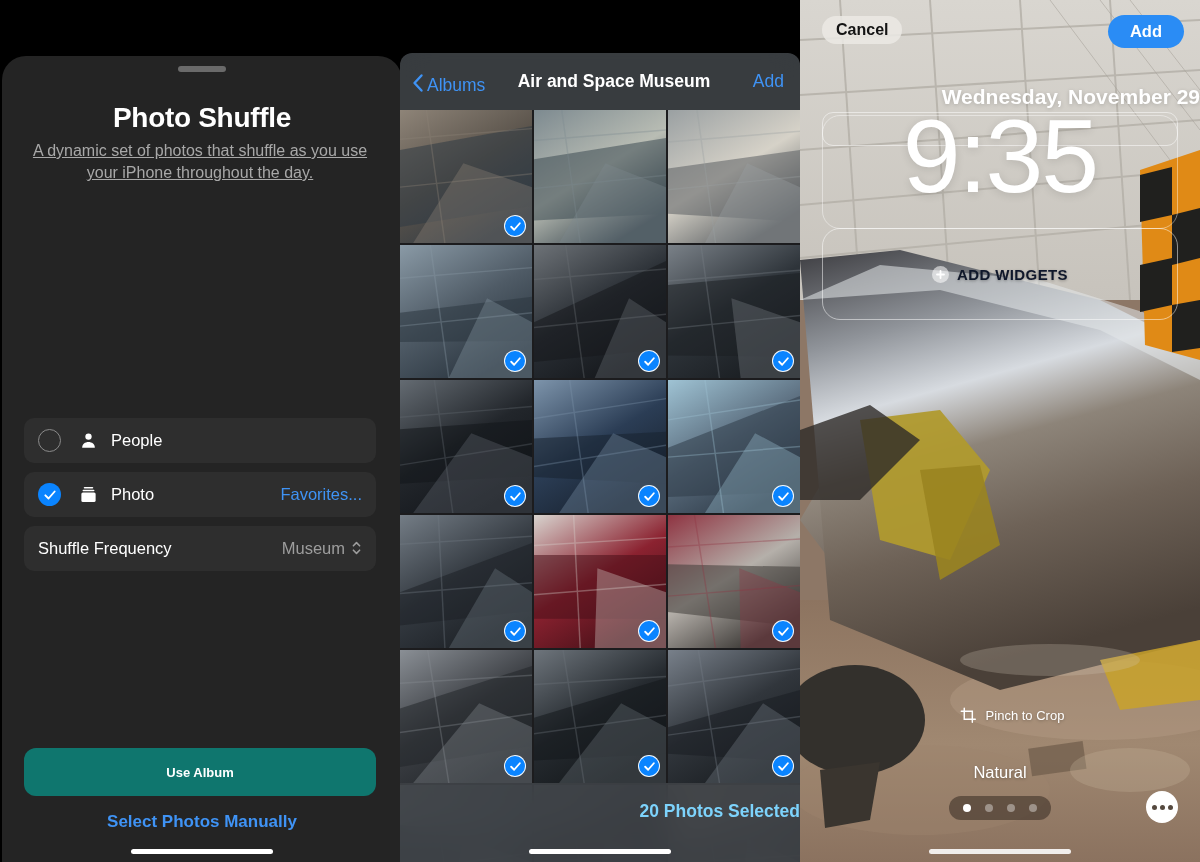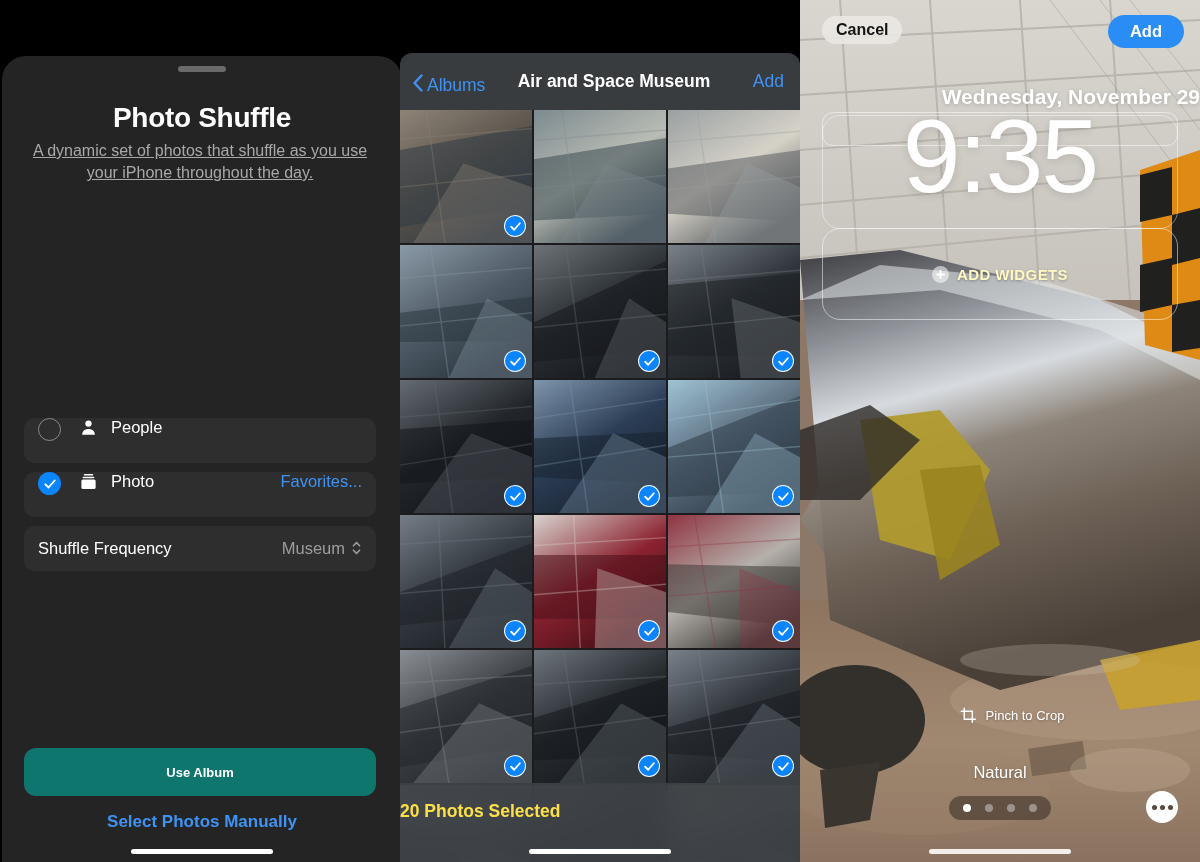--- a/index.html
+++ b/index.html
@@ -31,21 +31,21 @@
     text-align: center; color: #fff; font-size: 28px; font-weight: bold;
     letter-spacing: -0.3px;
   }
   .ps-sub {
     position: absolute; top: 84px; left: 22px; width: 352px;
     text-align: center; color: #a8a8a8; font-size: 16px; line-height: 22px; text-decoration: underline;
   }
   .opt-list { position: absolute; left: 22px; top: 362px; width: 352px; }
   .opt-row {
     position: relative; height: 45px; background: #2e2e2e;
-    border-radius: 10px; display: flex; align-items: flex-start;
+    border-radius: 10px; display: flex; align-items: center;
     padding: 0 14px; margin-bottom: 9px;
   }
   .radio-outline {
     width: 23px; height: 23px; border-radius: 50%;
     border: 1.6px solid #8a8a8a; flex: 0 0 auto;
   }
   .radio-checked {
     width: 23px; height: 23px; border-radius: 50%;
     background: #0a84ff; flex: 0 0 auto;
     display: flex; align-items: center; justify-content: center;
@@ -127,21 +127,21 @@
     display: flex; align-items: center; justify-content: center;
   }
   .check svg { width: 13px; height: 13px; }
   .mid-footer {
     position: absolute; left: 0; bottom: 0; width: 400px; height: 79px;
     background: rgba(58,62,66,0.94); z-index: 6;
     backdrop-filter: blur(16px);
   }
   .mid-footer .label {
     position: absolute; left: 0; top: 18px; width: 100%;
-    text-align: left; color: #fde047; font-size: 17.5px; font-weight: bold;
+    text-align: right; color: #7dd3fc; font-size: 17.5px; font-weight: bold;
   }
 
   
   .panel-right {
     position: relative; width: 400px; height: 862px; overflow: hidden;
     background: #8d7766;
   }
   .ls-photo { position: absolute; inset: 0; }
   .cancel-pill {
     position: absolute; left: 22px; top: 16px;
@@ -175,21 +175,21 @@
     border: 1.3px solid rgba(255,255,255,0.42); border-radius: 18px; z-index: 2;
   }
   .widget-slot-widgets {
     position: absolute; left: 22px; top: 228px; width: 356px; height: 92px;
     border: 1.3px solid rgba(255,255,255,0.5); border-radius: 18px; z-index: 3;
     display: flex; align-items: center; justify-content: center;
     cursor: pointer;
   }
   .add-widgets-inner {
     display: flex; align-items: flex-end; gap: 8px;
-    color: #fef9c3; font-size: 15px; font-weight: bold; letter-spacing: 0.4px;
+    color: #0f172a; font-size: 15px; font-weight: bold; letter-spacing: 0.4px;
     text-shadow: 0 1px 3px rgba(0,0,0,0.3);
   }
   .plus-circle {
     width: 17px; height: 17px; border-radius: 50%;
     background: rgba(255,255,255,0.55);
     display: flex; align-items: center; justify-content: center;
   }
   .plus-circle svg { width: 11px; height: 11px; }
   .pinch-row {
     position: absolute; left: 12px; top: 707px; width: 100%;

